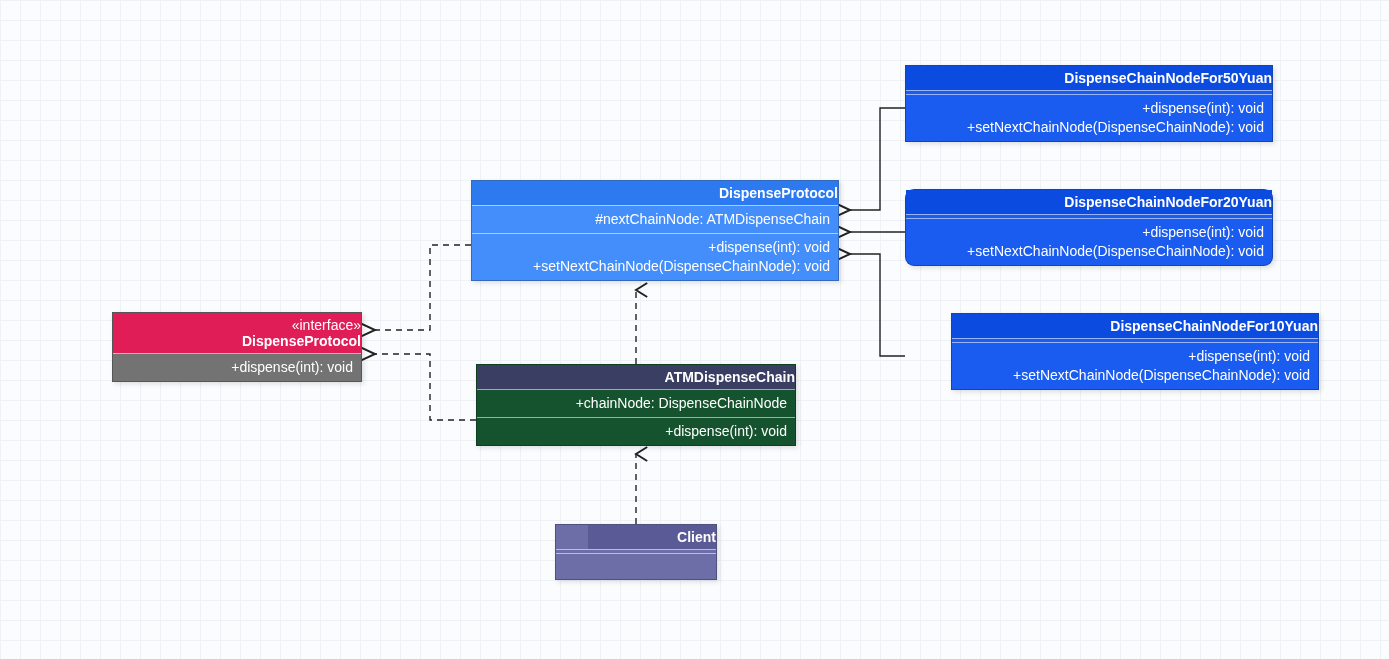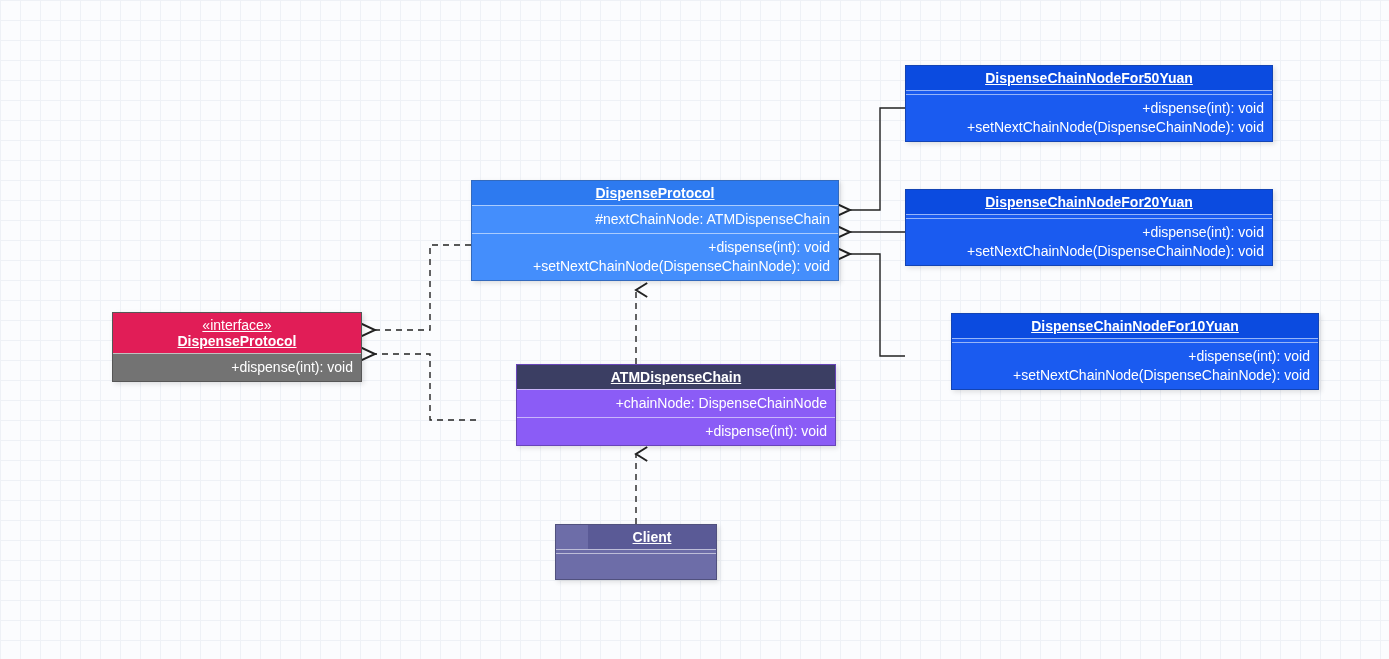--- a/index.html
+++ b/index.html
@@ -15,41 +15,40 @@
     position: relative;
     overflow: hidden;
   }
   .uml-class {
     position: absolute;
     border: 1px solid rgba(0,0,0,.25);
     box-shadow: 2px 2px 5px rgba(0,0,0,.12);
     color: #fff;
   }
   .uml-class .title {
-    text-align: center;
+    text-align: right;
     font-weight: 700;
     padding: 4px 0;
-    text-decoration: underline;
   }
   .uml-class .section {
     border-top: 1px solid rgba(255,255,255,.55);
     padding: 4px 8px;
     min-height: 6px;
     line-height: 1.35;
   }
   .uml-class .section.tight { padding: 1px 8px; min-height: 4px; }
   .uml-class .section span.line { display: block; white-space: nowrap; text-align: right; }
   
   .c-blue   { background:#448efc; }
   .c-blue .title   { background:#2d7af0; }
   .c-royal  { background:#1a5bf0; }
   .c-royal .title  { background:#0b4be0; }
   .c-pink   { background:#737373; }
   .c-pink .title   { background:#e11d57; }
-  .c-slate  { background:#8b5cf6;margin-left:40px; }
+  .c-slate  { background:#14532d; }
   .c-slate .title  { background:#3b3e63; }
   .c-violet { background:#6d6da8; }
   .c-violet .title { background:#5a5a96;margin-left:32px; }
   svg.connectors {
     position: absolute; top:0; left:0; width:1389px; height:659px; pointer-events:none;
   }
 </style>
 </head>
 <body>
 
@@ -122,21 +121,21 @@
 
 <div class="uml-class c-royal" style="left:905px; top:65px; width:368px;">
   <div class="title">DispenseChainNodeFor50Yuan</div>
   <div class="section tight"></div>
   <div class="section">
     <span class="line">+dispense(int): void</span>
     <span class="line">+setNextChainNode(DispenseChainNode): void</span>
   </div>
 </div>
 
-<div class="uml-class c-royal" style="left:905px; top:189px; width:368px;">
+<div class="uml-class c-royal" style="left:905px; top:189px; width:368px;border-radius:9px;">
   <div class="title">DispenseChainNodeFor20Yuan</div>
   <div class="section tight"></div>
   <div class="section">
     <span class="line">+dispense(int): void</span>
     <span class="line">+setNextChainNode(DispenseChainNode): void</span>
   </div>
 </div>
 
 <div class="uml-class c-royal" style="left:951px; top:313px; width:368px;">
   <div class="title">DispenseChainNodeFor10Yuan</div>

